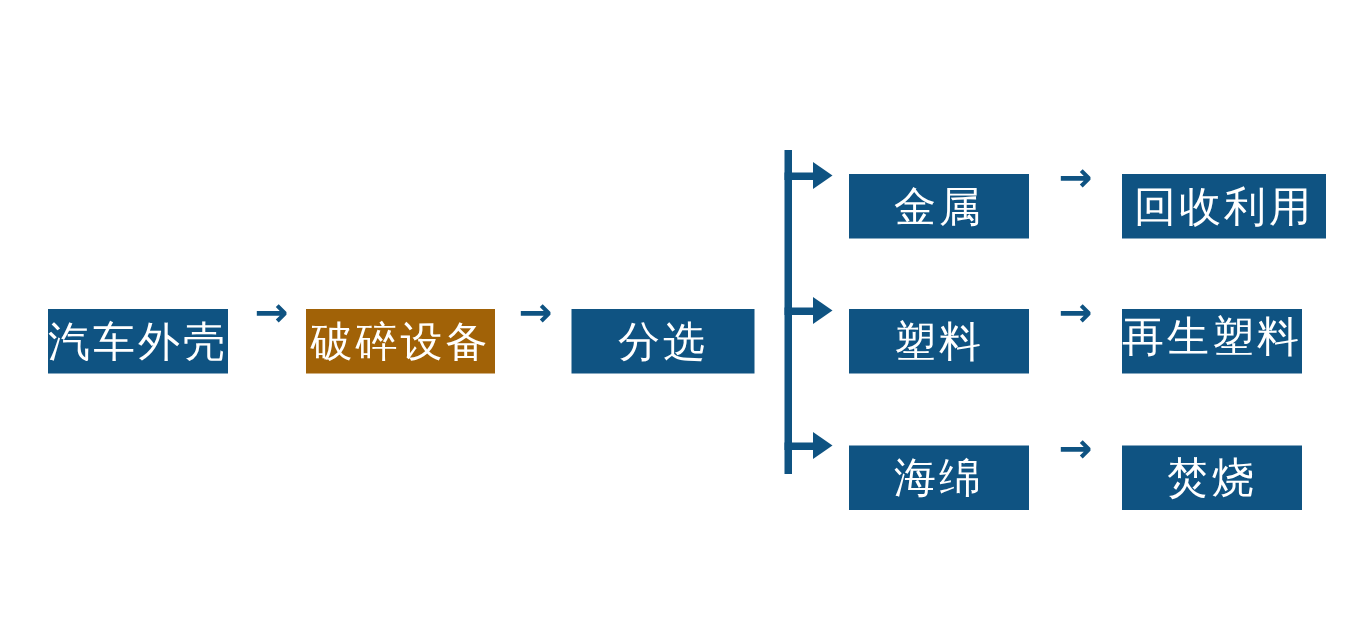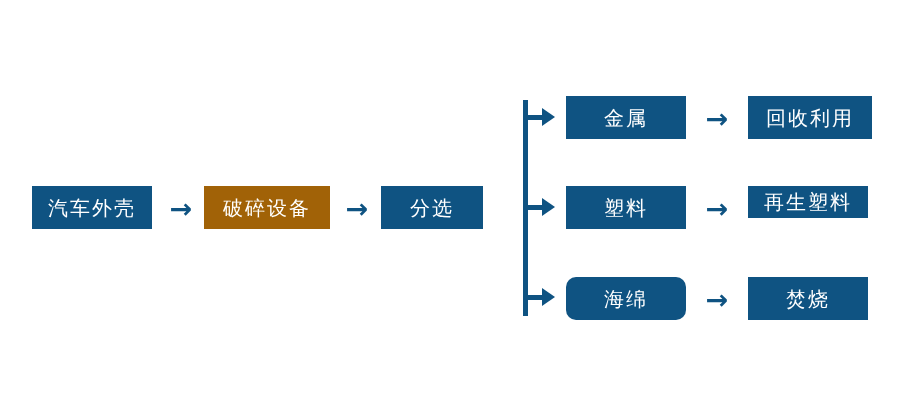--- a/index.html
+++ b/index.html
@@ -17,25 +17,26 @@
     position: relative;
     width: 900px;
     height: 411px;
   }
   .node {
     position: absolute;
     display: flex;
     align-items: center;
     justify-content: center;
     color: #ffffff;
-    font-size: 20px;
+    font-size: 28px;
     letter-spacing: 2px;
     line-height: 1;
     white-space: nowrap;
     box-sizing: border-box;
+    margin-top: 20px;
   }
   .node.blue   { background: #0f5382; }
   .node.red    { background: #a16207; }
 
   .arrow {
     position: absolute;
     color: #0f5382;
     font-size: 27px;
     line-height: 1;
     font-weight: bold;
@@ -77,21 +78,21 @@
   </div>
 
   <div class="node red" style="left:204px; top:186px; width:126px; height:43px;">
     <span>破碎设备</span>
   </div>
 
   <div class="arrow" style="left:340px; top:194px; width:34px; height:28px;">
     <span>→</span>
   </div>
 
-  <div class="node blue" style="left:381px; top:186px; width:102px; height:43px;">
+  <div class="node blue" style="left:381px; top:186px; width:122px; height:43px;">
     <span>分选</span>
   </div>
 
   <div class="bus-line" style="left:523px; top:100px; width:5px; height:216px;"></div>
 
   <div class="bus-stub" style="left:523px; top:115px; width:22px; height:5px;"></div>
   <div class="bus-head" style="left:542px; top:108px;"></div>
 
   <div class="bus-stub" style="left:523px; top:205px; width:22px; height:5px;"></div>
   <div class="bus-head" style="left:542px; top:198px;"></div>
@@ -100,37 +101,37 @@
   <div class="bus-head" style="left:542px; top:288px;"></div>
 
   <div class="node blue" style="left:566px; top:96px; width:120px; height:43px;">
     <span>金属</span>
   </div>
 
   <div class="arrow" style="left:700px; top:104px; width:34px; height:28px;">
     <span>→</span>
   </div>
 
-  <div class="node blue" style="left:748px; top:96px; width:124px; height:43px;">
+  <div class="node blue" style="left:748px; top:96px; width:136px; height:43px;">
     <span>回收利用</span>
   </div>
 
   <div class="node blue" style="left:566px; top:186px; width:120px; height:43px;align-items:center;">
     <span>塑料</span>
   </div>
 
   <div class="arrow" style="left:700px; top:194px; width:34px; height:28px;">
     <span>→</span>
   </div>
 
-  <div class="node blue" style="left:748px; top:186px; width:120px; height:32px;">
+  <div class="node blue" style="left:748px; top:186px; width:120px; height:43px;font-family:Liberation Mono, monospace;">
     <span>再生塑料</span>
   </div>
 
-  <div class="node blue" style="left:566px; top:277px; width:120px; height:43px;border-radius:10px;">
+  <div class="node blue" style="left:566px; top:277px; width:120px; height:43px;">
     <span>海绵</span>
   </div>
 
   <div class="arrow" style="left:700px; top:285px; width:34px; height:28px;">
     <span>→</span>
   </div>
 
   <div class="node blue" style="left:748px; top:277px; width:120px; height:43px;text-align:center;">
     <span>焚烧</span>
   </div>

